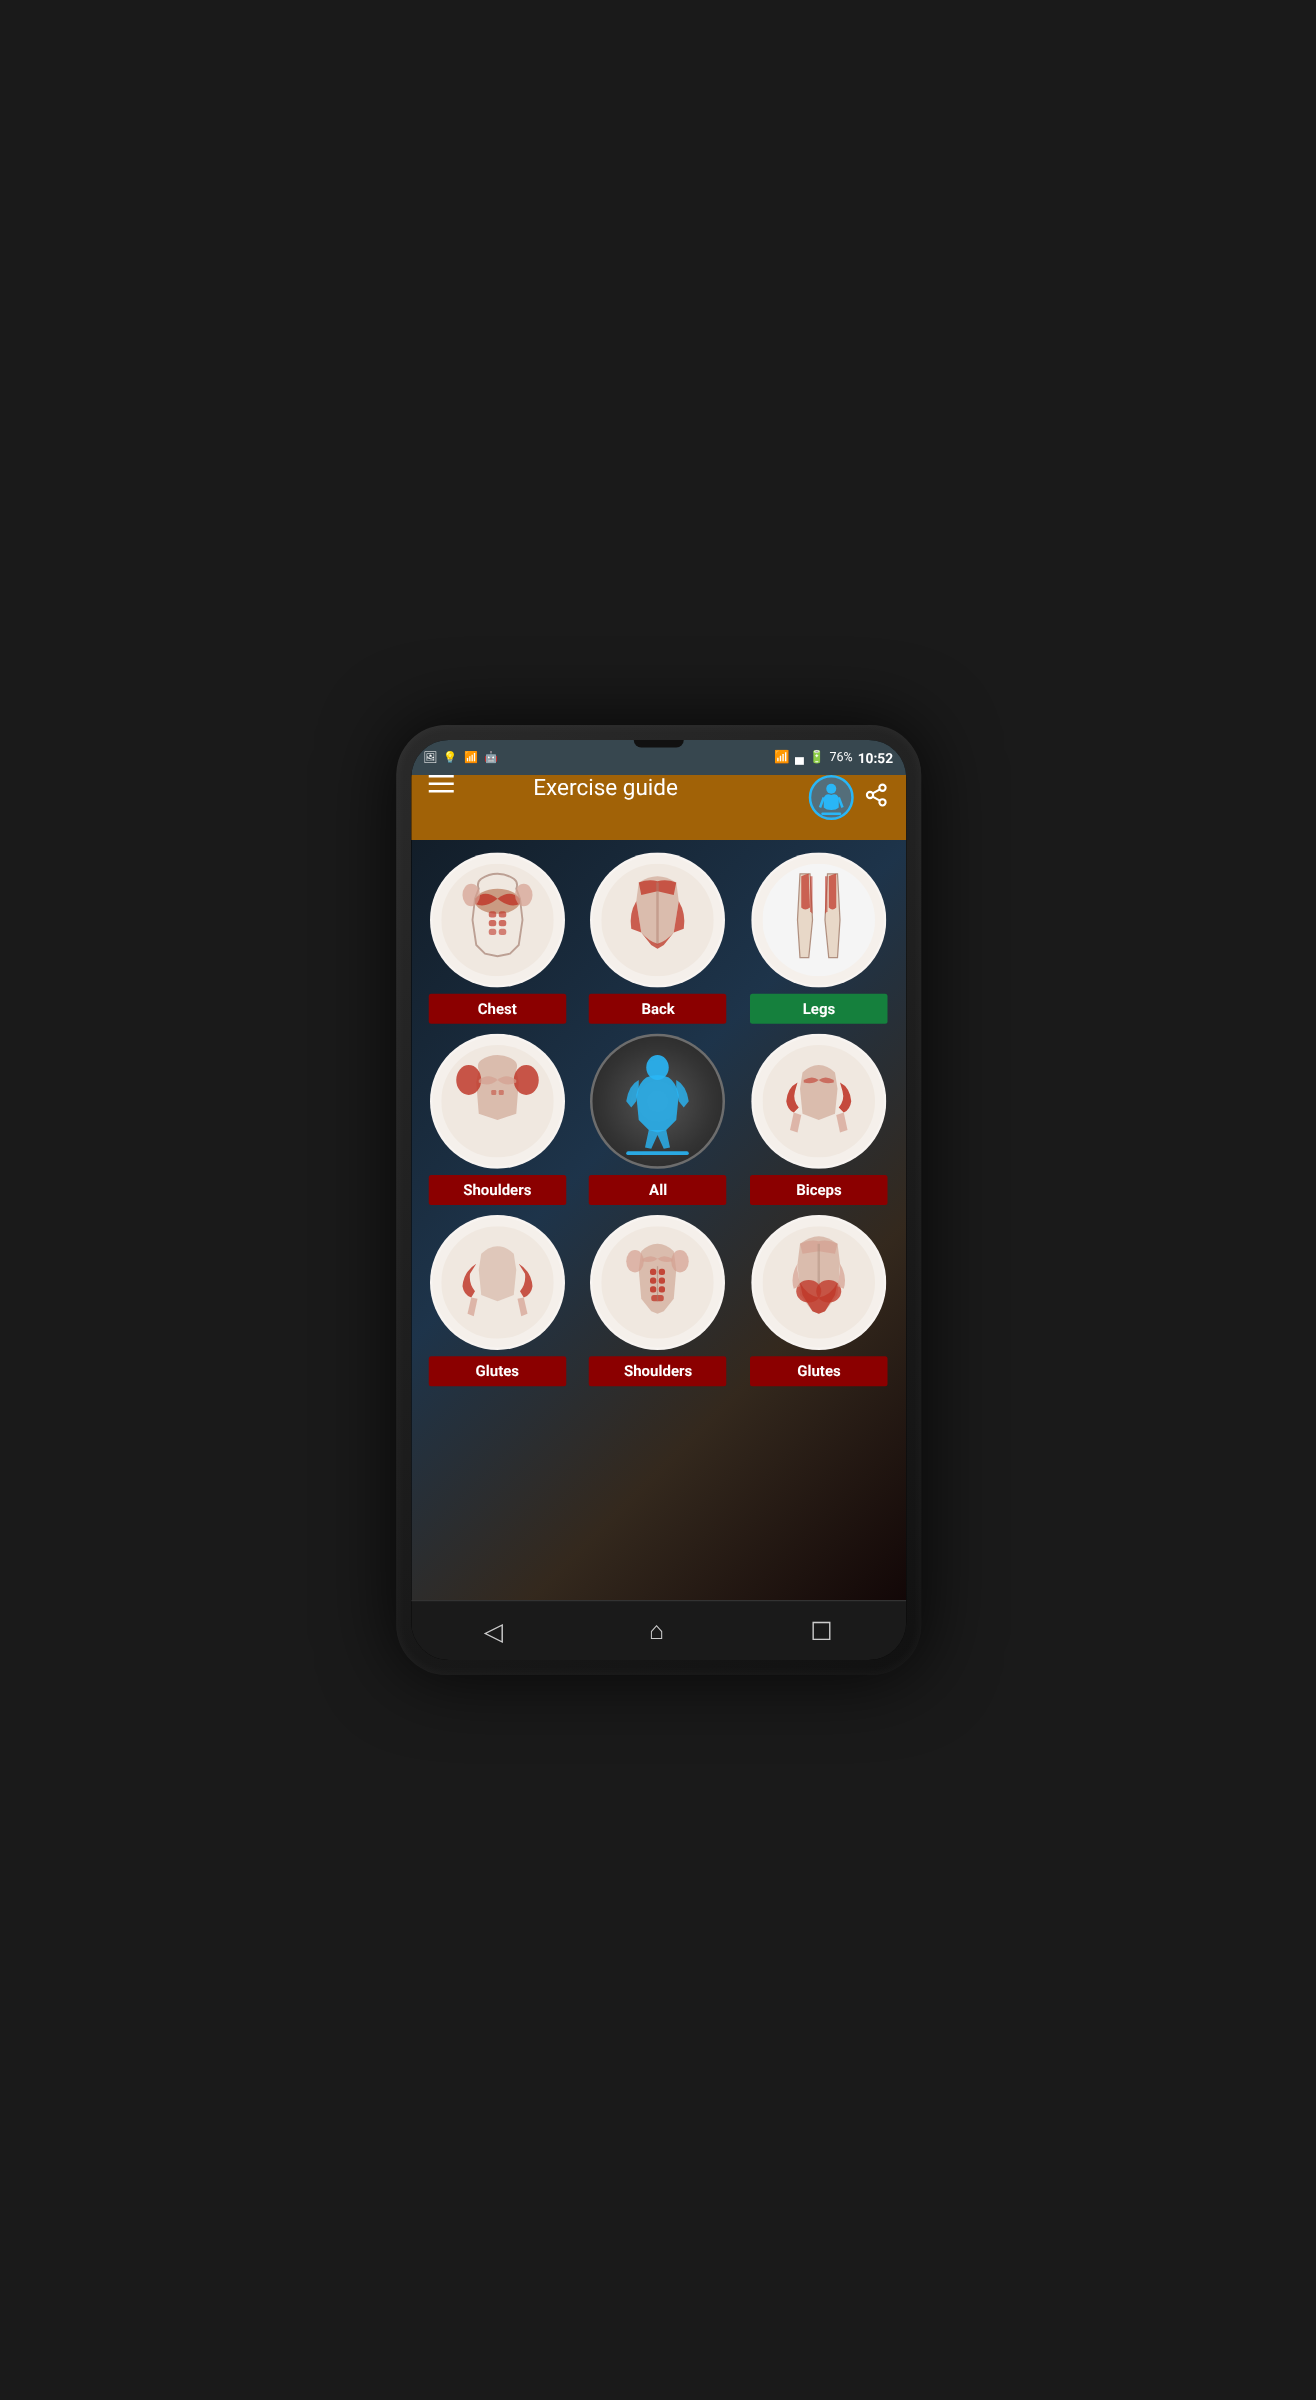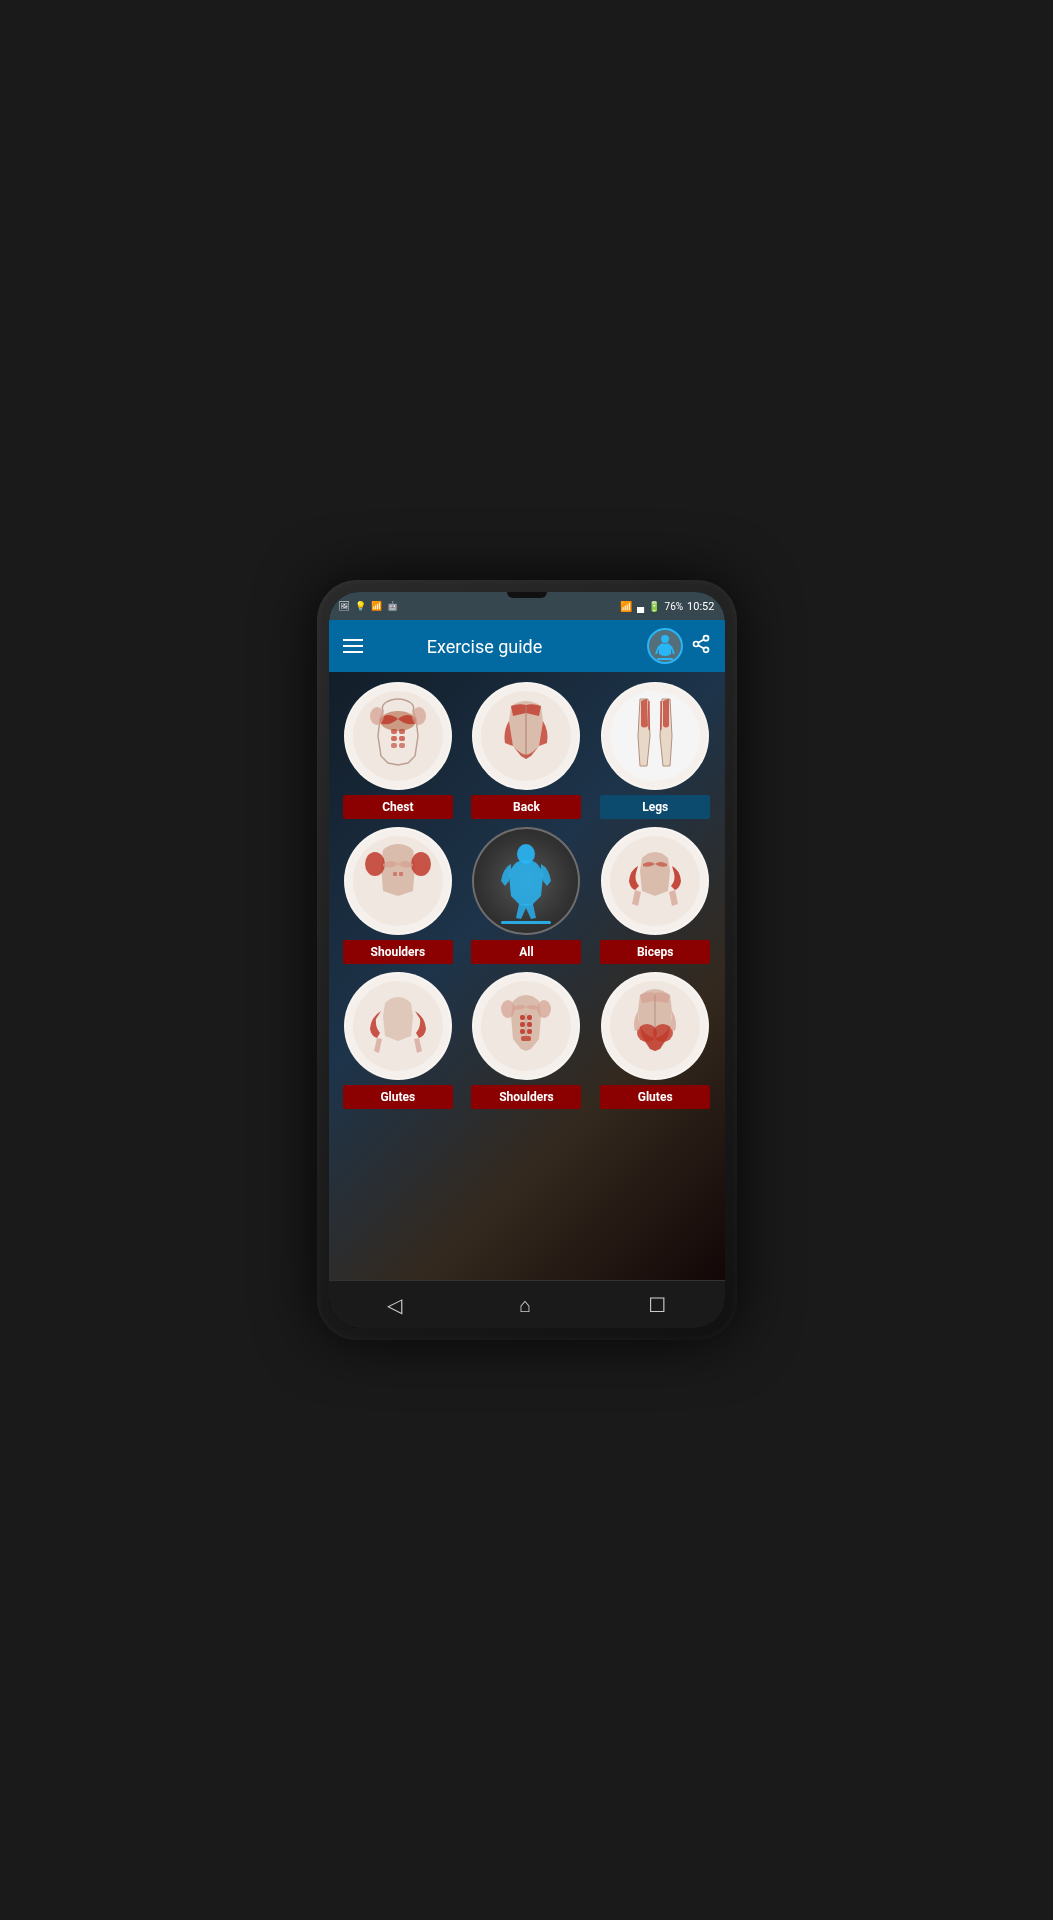--- a/index.html
+++ b/index.html
@@ -48,24 +48,24 @@
       gap: 5px;
     }
     .status-right {
       display: flex;
       align-items: center;
       gap: 4px;
       font-size: 10px;
     }
     
     .app-bar {
-      background: #0369a1;
+      background: #a16207;
       height: 52px;
       display: flex;
-      align-items: center;
+      align-items: flex-start;
       padding: 0 14px;
       flex-shrink: 0;
       gap: 10px;
     }
     .menu-icon {
       color: #fff;
       font-size: 20px;
       cursor: pointer;
       line-height: 1;
     }
@@ -146,21 +146,21 @@
       background: #8b0000;
       color: #fff;
       font-size: 12px;
       font-weight: bold;
       padding: 5px 0;
       width: 110px;
       text-align: center;
       border-radius: 2px;
     }
     .muscle-label.active {
-      background: #0c4a6e;
+      background: #15803d;
     }
     
     .muscle-svg {
       width: 90px;
       height: 90px;
     }
     
     .nav-bar {
       background: #1a1a1a;
       height: 48px;
@@ -200,21 +200,21 @@
         <span style="font-size:9px;">🖼</span>
         <span style="font-size:9px;">💡</span>
         <span style="font-size:9px;">📶</span>
         <span style="font-size:9px;">🤖</span>
       </div>
       <div class="status-right">
         <span>📶</span>
         <span>▄</span>
         <span>🔋</span>
         <span>76%</span>
-        <span style="font-size:11px;font-weight:normal;">10:52</span>
+        <span style="font-size:11px;font-weight:bold;">10:52</span>
       </div>
     </div>
 
     <div class="app-bar">
       <div class="menu-icon">
         <span style="display:block;width:20px;height:2px;background:#fff;margin-bottom:4px;"></span>
         <span style="display:block;width:20px;height:2px;background:#fff;margin-bottom:4px;"></span>
         <span style="display:block;width:20px;height:2px;background:#fff;"></span>
       </div>
       <div class="app-title">Exercise guide</div>

